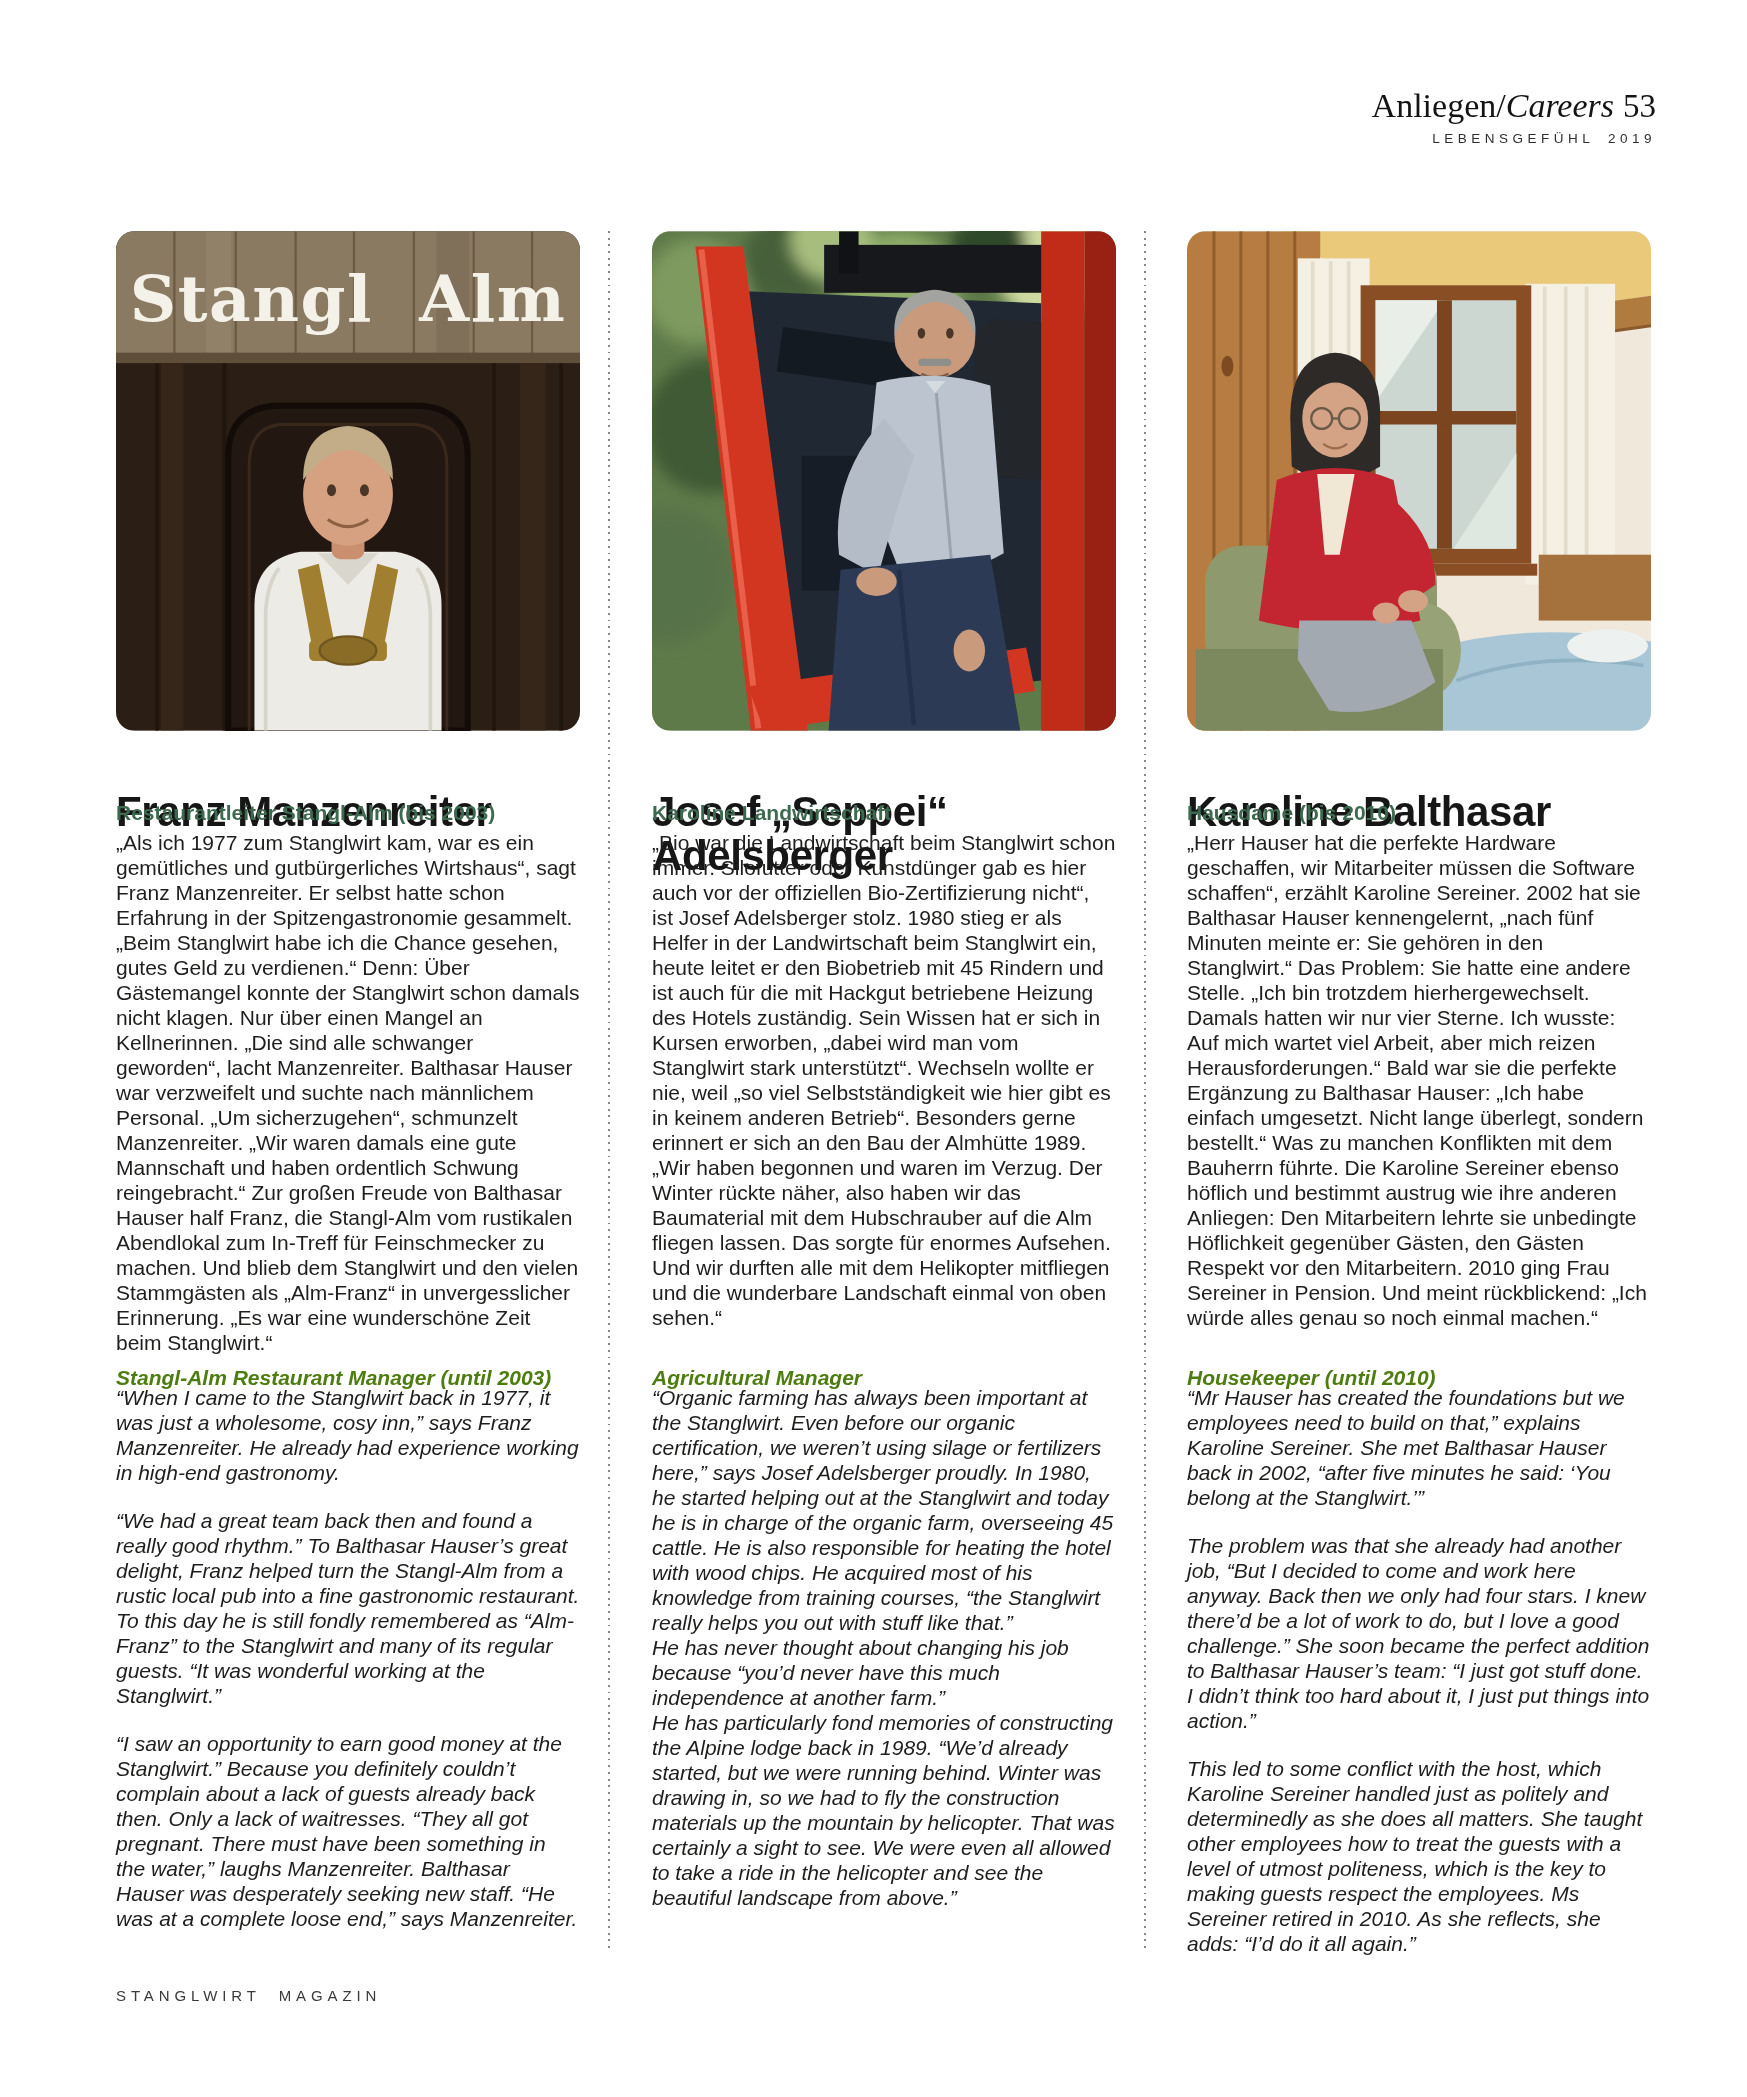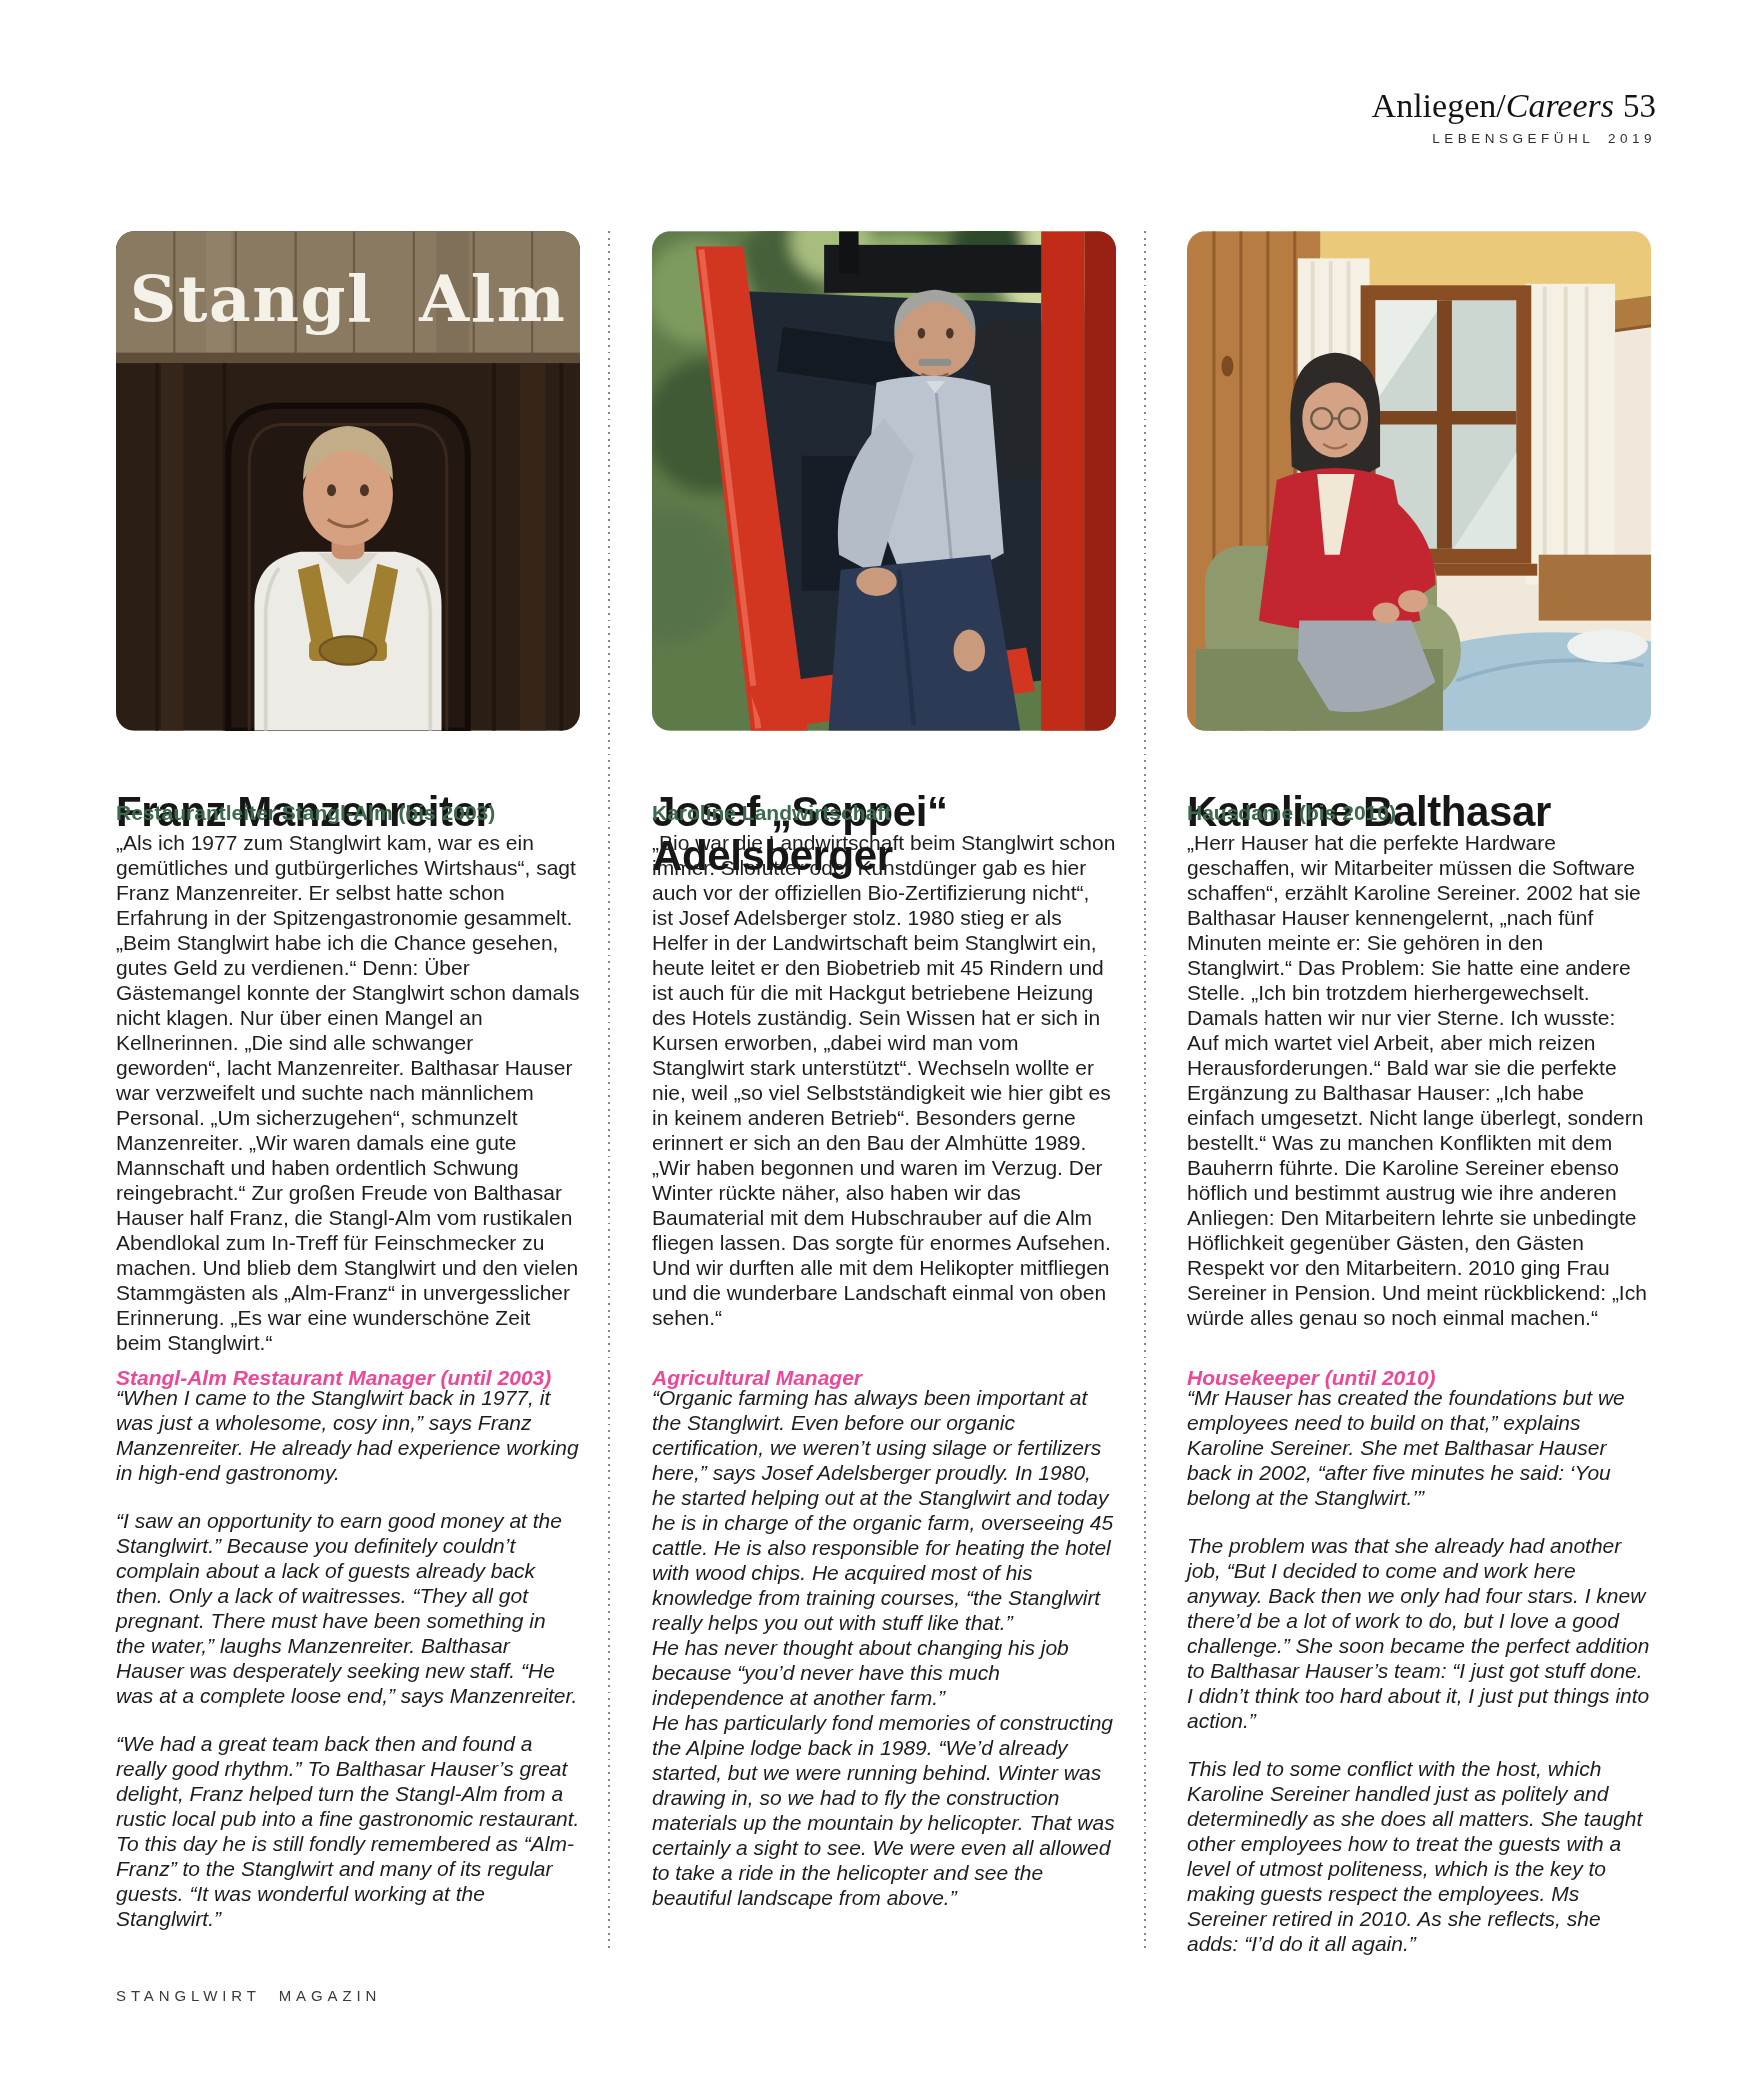--- a/index.html
+++ b/index.html
@@ -27,21 +27,21 @@
   .photo{position:absolute;top:0;left:0;width:464px;height:500px;overflow:hidden;background:#ddd;border-radius:19px;}
   .photo svg{display:block;}
 
   .name{position:absolute;top:524px;left:0;width:464px;
         font-size:42px;font-weight:700;letter-spacing:-0.4px;color:#161616;line-height:1.05;}
   .role-de{position:absolute;top:569px;left:0;width:464px;
         font-size:21px;font-weight:700;color:#3d6a4e;line-height:1.2;}
   .text-de{position:absolute;top:599px;left:0;width:464px;
         font-size:21px;line-height:25px;color:#1e1e1c;}
   .role-en{position:absolute;top:1134px;left:0;width:464px;
-        font-size:21px;font-weight:700;font-style:italic;color:#ec4899;line-height:1.2;}
+        font-size:21px;font-weight:700;font-style:italic;color:#4d7c0f;line-height:1.2;}
   .text-en{position:absolute;top:1154px;left:0;width:464px;
         font-size:21px;line-height:25px;font-style:italic;color:#1e1e1c;}
   .text-en p{margin:0 0 23px 0;}
   .text-en p:last-child{margin-bottom:0;}
   .text-en.flush p{margin:0;}
 
   
   .page-footer{position:absolute;left:116px;top:1987px;font-size:15px;
         letter-spacing:4.9px;word-spacing:9px;color:#3a3a3a;}
 </style>
@@ -103,22 +103,22 @@
         </g>
         <ellipse cx="310" cy="560" rx="38" ry="19" fill="#8a6c26" stroke="#6f5620" stroke-width="3"></ellipse>
       </svg>
     </div>
     <h2 class="name">Franz Manzenreiter</h2>
     <div class="role-de">Restaurantleiter Stangl-Alm (bis 2003)</div>
     <div class="text-de">„Als ich 1977 zum Stanglwirt kam, war es ein gemütliches und gutbürgerliches Wirtshaus“, sagt Franz Manzenreiter. Er selbst hatte schon Erfahrung in der Spitzengastronomie gesammelt. „Beim Stanglwirt habe ich die Chance gesehen, gutes Geld zu verdienen.“ Denn: Über Gästemangel konnte der Stanglwirt schon damals nicht klagen. Nur über einen Mangel an Kellnerinnen. „Die sind alle schwanger geworden“, lacht Manzenreiter. Balthasar Hauser war verzweifelt und suchte nach männlichem Personal. „Um sicherzugehen“, schmunzelt Manzenreiter. „Wir waren damals eine gute Mannschaft und haben ordentlich Schwung reingebracht.“ Zur großen Freude von Balthasar Hauser half Franz, die Stangl-Alm vom rustikalen Abendlokal zum In-Treff für Feinschmecker zu machen. Und blieb dem Stanglwirt und den vielen Stammgästen als „Alm-Franz“ in unvergesslicher Erinnerung. „Es war eine wunderschöne Zeit beim Stanglwirt.“</div>
     <div class="role-en">Stangl-Alm Restaurant Manager (until 2003)</div>
     <div class="text-en">
       <p>“When I came to the Stanglwirt back in 1977, it was just a wholesome, cosy inn,” says Franz Manzenreiter. He already had experience working in high-end gastronomy.</p>
+      <p>“We had a great team back then and found a really good rhythm.” To Balthasar Hauser’s great delight, Franz helped turn the Stangl-Alm from a rustic local pub into a fine gastronomic restaurant. To this day he is still fondly remembered as “Alm-Franz” to the Stanglwirt and many of its regular guests. “It was wonderful working at the Stanglwirt.”</p>
       <p>“I saw an opportunity to earn good money at the Stanglwirt.” Because you definitely couldn’t complain about a lack of guests already back then. Only a lack of waitresses. “They all got pregnant. There must have been something in the water,” laughs Manzenreiter. Balthasar Hauser was desperately seeking new staff. “He was at a complete loose end,” says Manzenreiter.</p>
-      <p>“We had a great team back then and found a really good rhythm.” To Balthasar Hauser’s great delight, Franz helped turn the Stangl-Alm from a rustic local pub into a fine gastronomic restaurant. To this day he is still fondly remembered as “Alm-Franz” to the Stanglwirt and many of its regular guests. “It was wonderful working at the Stanglwirt.”</p>
     </div>
   </article>
 
   <article class="col col-2">
     <div class="photo">
       <svg width="464" height="500" viewBox="0 0 620 667">
         <defs>
             <filter id="blur2" x="-20%" y="-20%" width="140%" height="140%">
               <feGaussianBlur stdDeviation="10"></feGaussianBlur>
             </filter>

